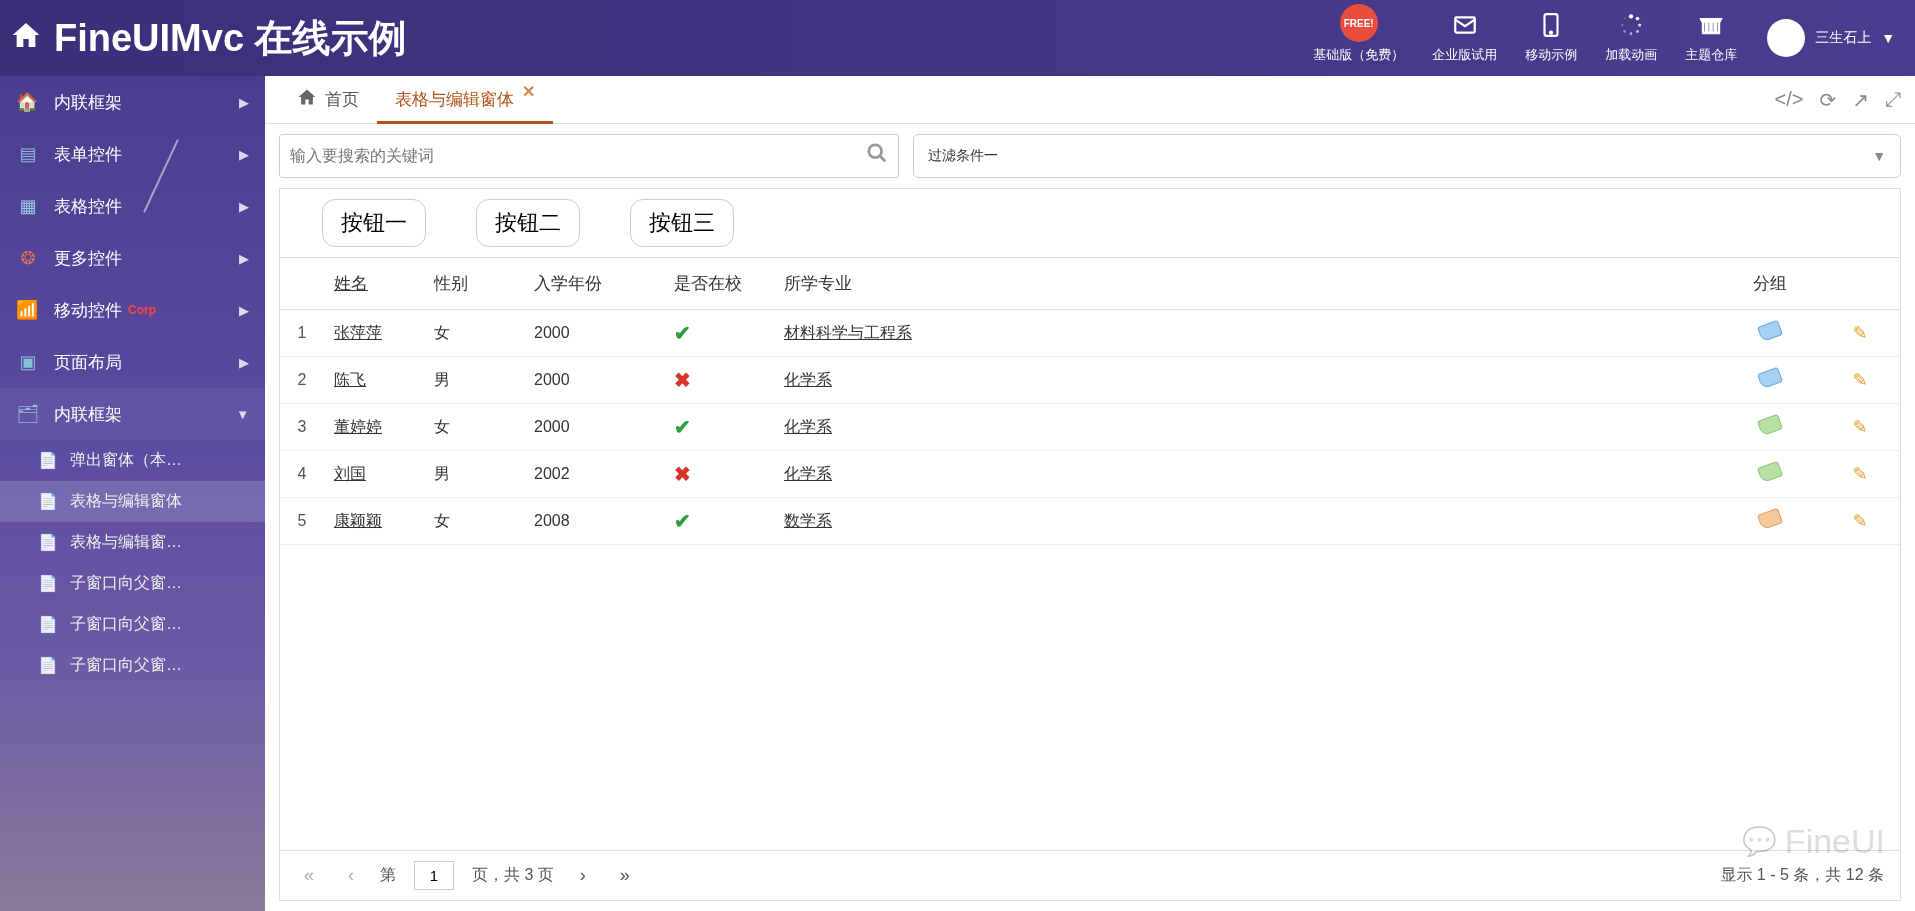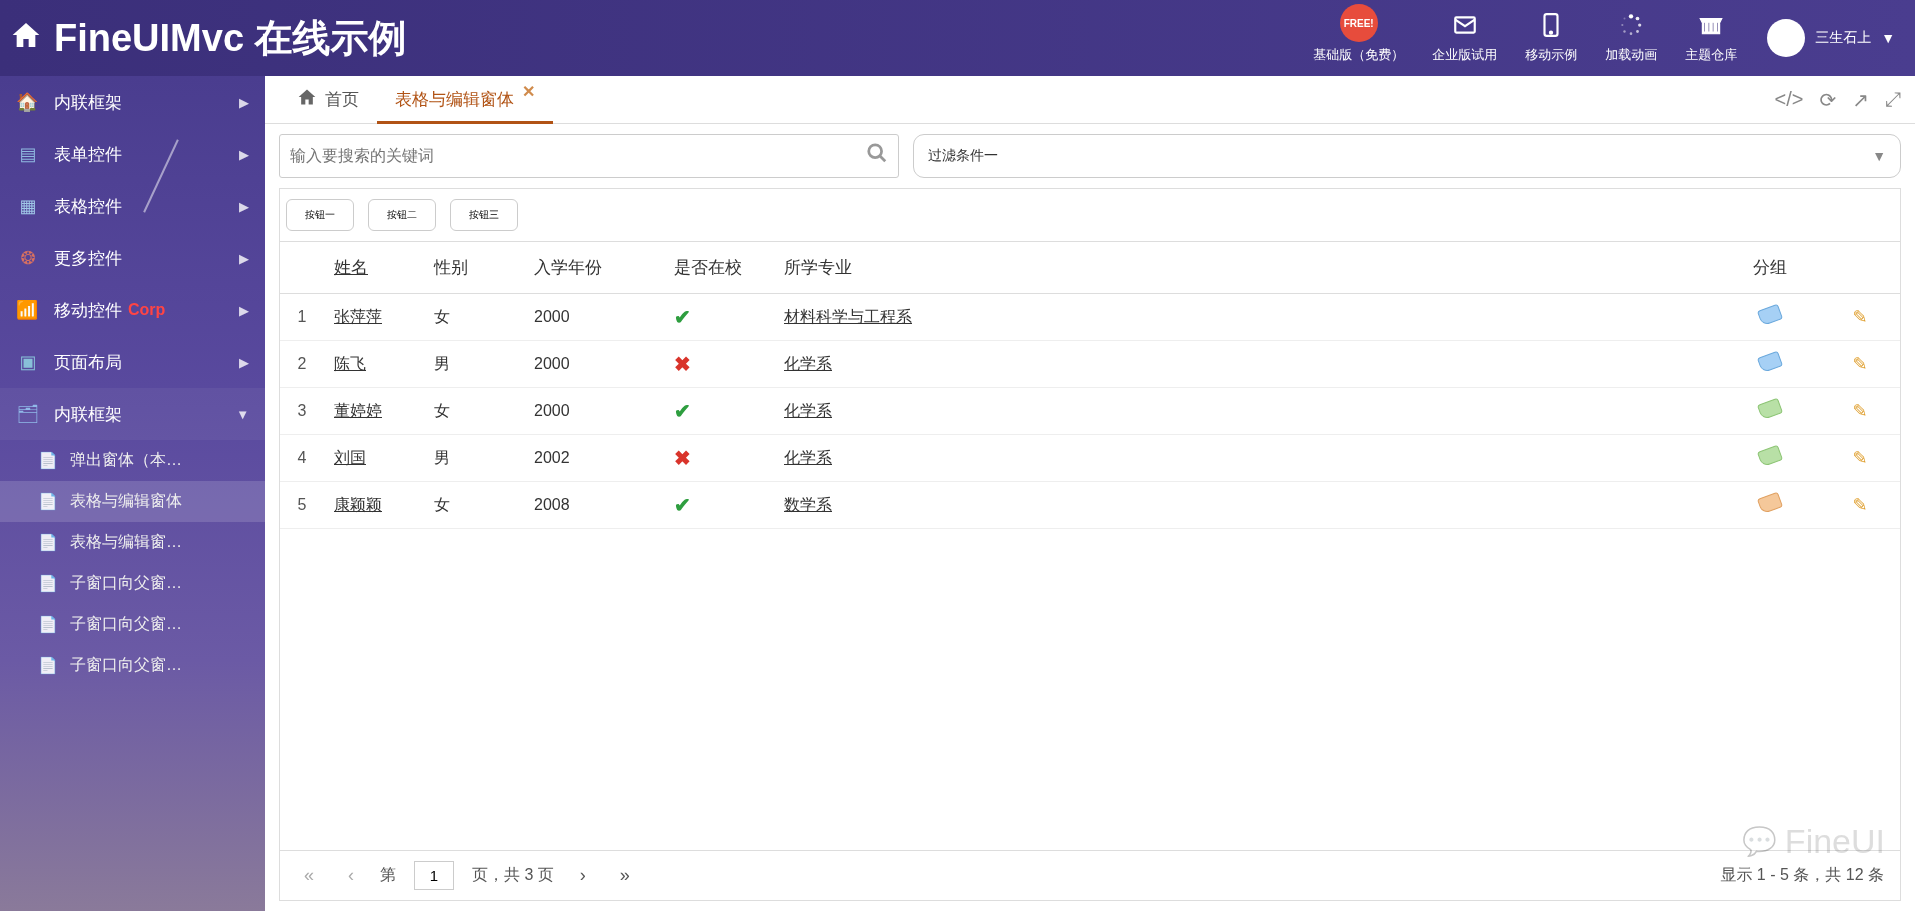--- a/index.html
+++ b/index.html
@@ -20,21 +20,21 @@
 
 .body { flex: 1; display: flex; overflow: hidden; }
 
 
 .sidebar { width: 265px; background: linear-gradient(to bottom, #4a3d8f 0%, #5a4a9f 40%, #6b5aa5 70%, #8a7a9a 100%); color: #fff; overflow-y: auto; position: relative; }
 .sidebar::before { content: ''; position: absolute; width: 2px; height: 80px; background: rgba(255,255,255,0.5); top: 60px; left: 160px; transform: rotate(25deg); }
 .sidebar-item { display: flex; align-items: center; padding: 14px 16px; cursor: pointer; font-size: 17px; position: relative; }
 .sidebar-item.expanded { background: rgba(255,255,255,0.05); }
 .sidebar-icon { width: 24px; height: 24px; margin-right: 14px; display: inline-flex; align-items: center; justify-content: center; font-size: 18px; }
 .sidebar-chevron { margin-left: auto; font-size: 13px; color: rgba(255,255,255,0.8); }
-.sidebar-badge { font-size: 16px; color: #ff4444; margin-left: 6px; font-weight: bold; }
+.sidebar-badge { font-size: 12px; color: #ff4444; margin-left: 6px; font-weight: bold; }
 .sidebar-subitem { display: flex; align-items: center; padding: 10px 16px 10px 38px; cursor: pointer; font-size: 16px; color: #eee; }
 .sidebar-subitem .file-icon { margin-right: 12px; font-size: 16px; opacity: 0.9; }
 .sidebar-subitem.active { background: rgba(255,255,255,0.15); }
 
 
 .main { flex: 1; display: flex; flex-direction: column; background: #fff; }
 
 
 .tabstrip { display: flex; align-items: center; border-bottom: 1px solid #ddd; padding: 0 14px; height: 48px; }
 .tab { display: flex; align-items: center; padding: 0 18px; height: 100%; cursor: pointer; font-size: 17px; color: #555; position: relative; gap: 8px; }
@@ -43,25 +43,25 @@
 .tab-close { color: #d08b4c; font-size: 16px; position: relative; top: -8px; cursor: pointer; font-weight: bold; }
 .tab-tools { margin-left: auto; display: flex; gap: 16px; color: #888; font-size: 20px; }
 .tab-tools span { cursor: pointer; }
 
 
 .content { flex: 1; padding: 10px 14px; display: flex; flex-direction: column; }
 .search-row { display: flex; gap: 14px; margin-bottom: 10px; }
 .search-box { flex: 0 0 620px; display: flex; align-items: center; border: 1px solid #ccc; border-radius: 3px; padding: 0 10px; height: 44px; }
 .search-box input { flex: 1; border: none; outline: none; font-size: 16px; color: #4c1d95; }
 .search-box .search-icon { color: #999; font-size: 22px; cursor: pointer; }
-.filter-box { flex: 1; display: flex; align-items: center; border: 1px solid #ccc; border-radius: 11px; padding: 0 14px; height: 44px; cursor: pointer; }
+.filter-box { flex: 1; display: flex; align-items: center; border: 1px solid #ccc; border-radius: 6px; padding: 0 14px; height: 44px; cursor: pointer; }
 .filter-box .chev { margin-left: auto; color: #888; }
 
 .btn-row { display: flex; gap: 14px; padding: 10px 6px; border: 1px solid #ddd; border-bottom: none; }
-.btn { border: 1px solid #ccc; background: #fff; padding: 8px 18px; font-size: 10px; cursor: pointer; border-radius: 6px; }
+.btn { border: 1px solid #ccc; background: #fff; padding: 8px 18px; font-size: 22px; cursor: pointer; border-radius: 13px; margin-left: 36px; }
 
 
 .table-wrap { border: 1px solid #ddd; flex: 1; display: flex; flex-direction: column; }
 table { width: 100%; border-collapse: collapse; }
 thead th { text-align: left; padding: 14px 10px; font-size: 17px; font-weight: 500; color: #333; border-bottom: 1px solid #ddd; }
 tbody td { padding: 11px 10px; font-size: 16px; border-bottom: 1px solid #eee; }
 .col-idx { width: 44px; text-align: center; color: #555; }
 .col-name { width: 100px; text-decoration: underline; }
 .col-gender { width: 100px; }
 .col-year { width: 130px; }

